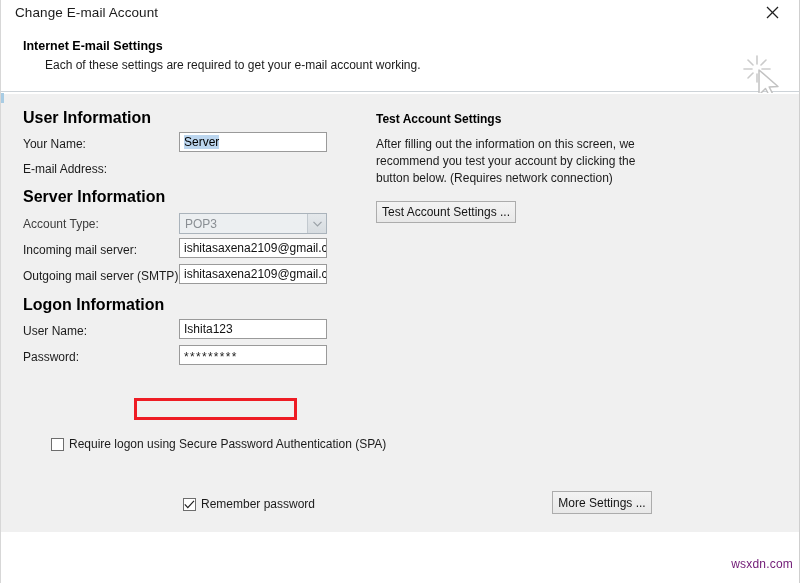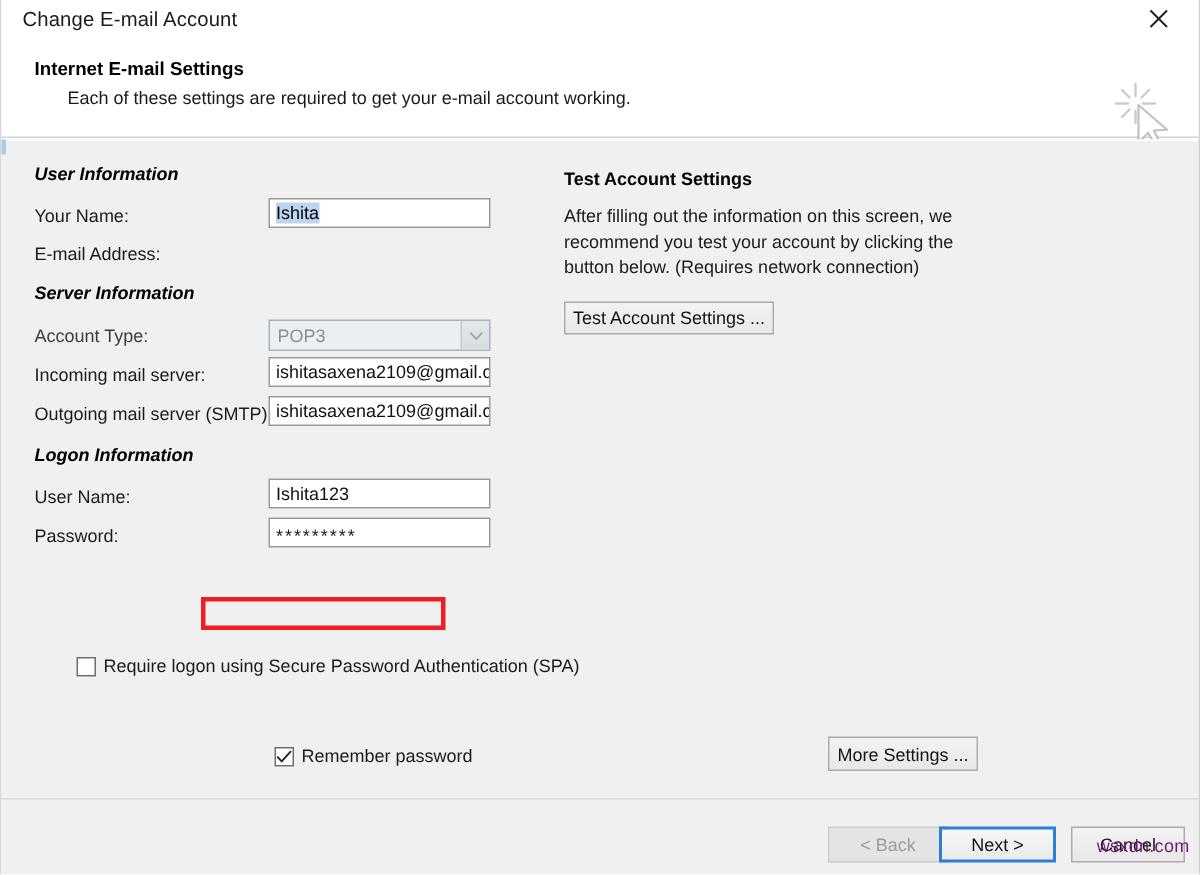--- a/index.html
+++ b/index.html
@@ -98,25 +98,24 @@
   #footer {
     position: absolute;
     left: 0; top: 532px; right: 0; bottom: 0;
     background: #f0f0f0;
     border-top: 1px solid #dcdcdc;
   }
 
   
   .group-title {
     position: absolute;
-    font-size: 12px;
+    font-size: 16px;
     font-weight: bold;
     color: #000;
     white-space: nowrap;
-    font-style: italic;
   }
   .field-label {
     position: absolute;
     font-size: 12px;
     color: #1b1b1b;
     white-space: nowrap;
   }
   .field-label.disabled { color: #3d3d3d; }
   .txt-static {
     position: absolute;
@@ -266,21 +265,21 @@
       </span>
     </div>
   </div>
 
   <div id="content">
 
     <div class="group-title" style="left:22px; top:15px;">User Information</div>
 
     <div class="field-label" style="left:22px; top:43px;">Your Name:</div>
     <div class="txt-static" style="left:178px; top:38px; width:148px;">
-      <span class="sel-text">Ishita</span>
+      <span class="sel-text">Server</span>
     </div>
 
     <div class="field-label" style="left:22px; top:68px;">E-mail Address:</div>
 
     <div class="group-title" style="left:22px; top:94px;">Server Information</div>
 
     <div class="field-label disabled" style="left:22px; top:123px;text-align:center;">Account Type:</div>
     <div class="combo" style="left:178px; top:119px; width:148px;">
       <span class="cval">POP3</span>
       <span class="carrow">
@@ -328,20 +327,15 @@
 
     <div style="position:absolute; left:375px; top:18px; font-size:12px; font-weight:bold; color:#000;">Test Account Settings</div>
     <div style="position:absolute; left:375px; top:42px; width:292px; font-size:12px; color:#1b1b1b; line-height:17px;">After filling out the information on this screen, we recommend you test your account by clicking the button below. (Requires network connection)</div>
     <div class="btn" style="left:375px; top:107px; width:140px; height:22px;">Test Account Settings ...</div>
 
     <div class="btn" style="left:527px; top:397px; width:100px; height:23px;margin-left:24px;">More Settings ...</div>
   </div>
 
   <div id="redbox"></div>
 
-  <div id="footer">
-    <div class="btn disabled" style="left:551px; top:18px; width:80px; height:24px;">&lt; Back</div>
-    <div class="btn primary" style="left:625px; top:18px; width:78px; height:24px;">Next &gt;</div>
-    <div class="btn" style="left:713px; top:18px; width:76px; height:24px;">Cancel</div>
-  </div>
 
   <div id="watermark">wsxdn.com</div>
 </div>
 
 </body></html>

